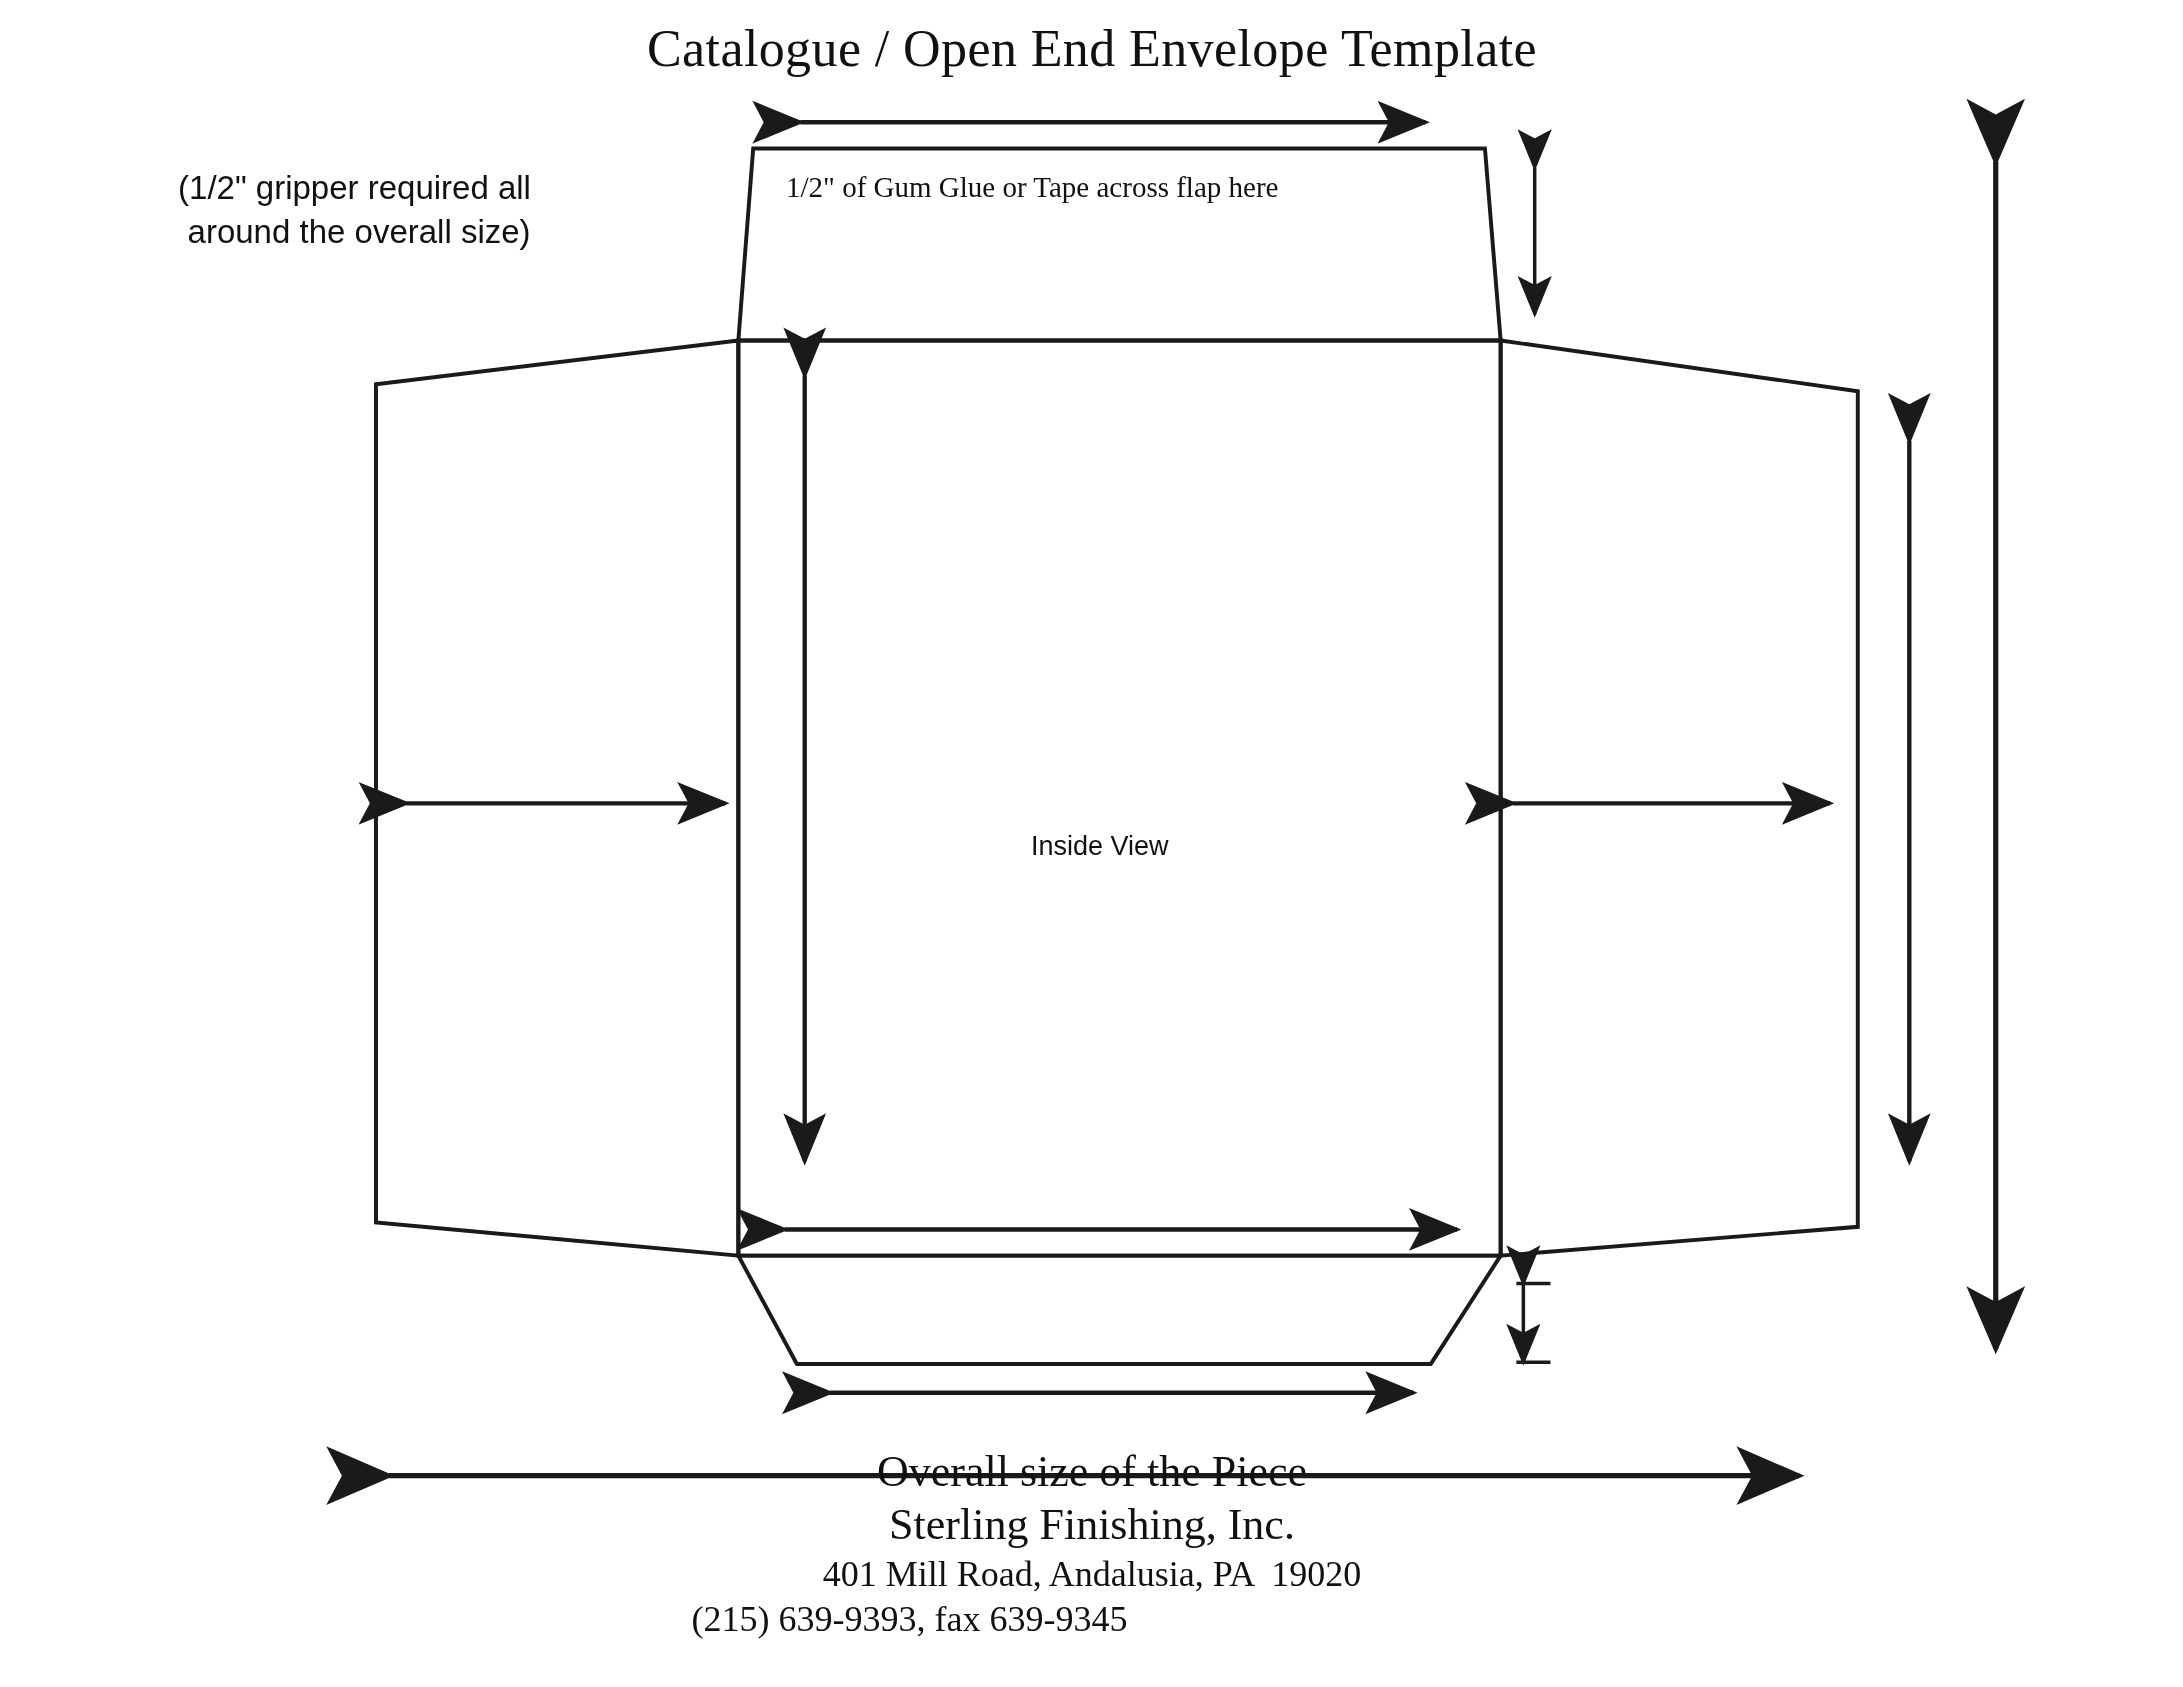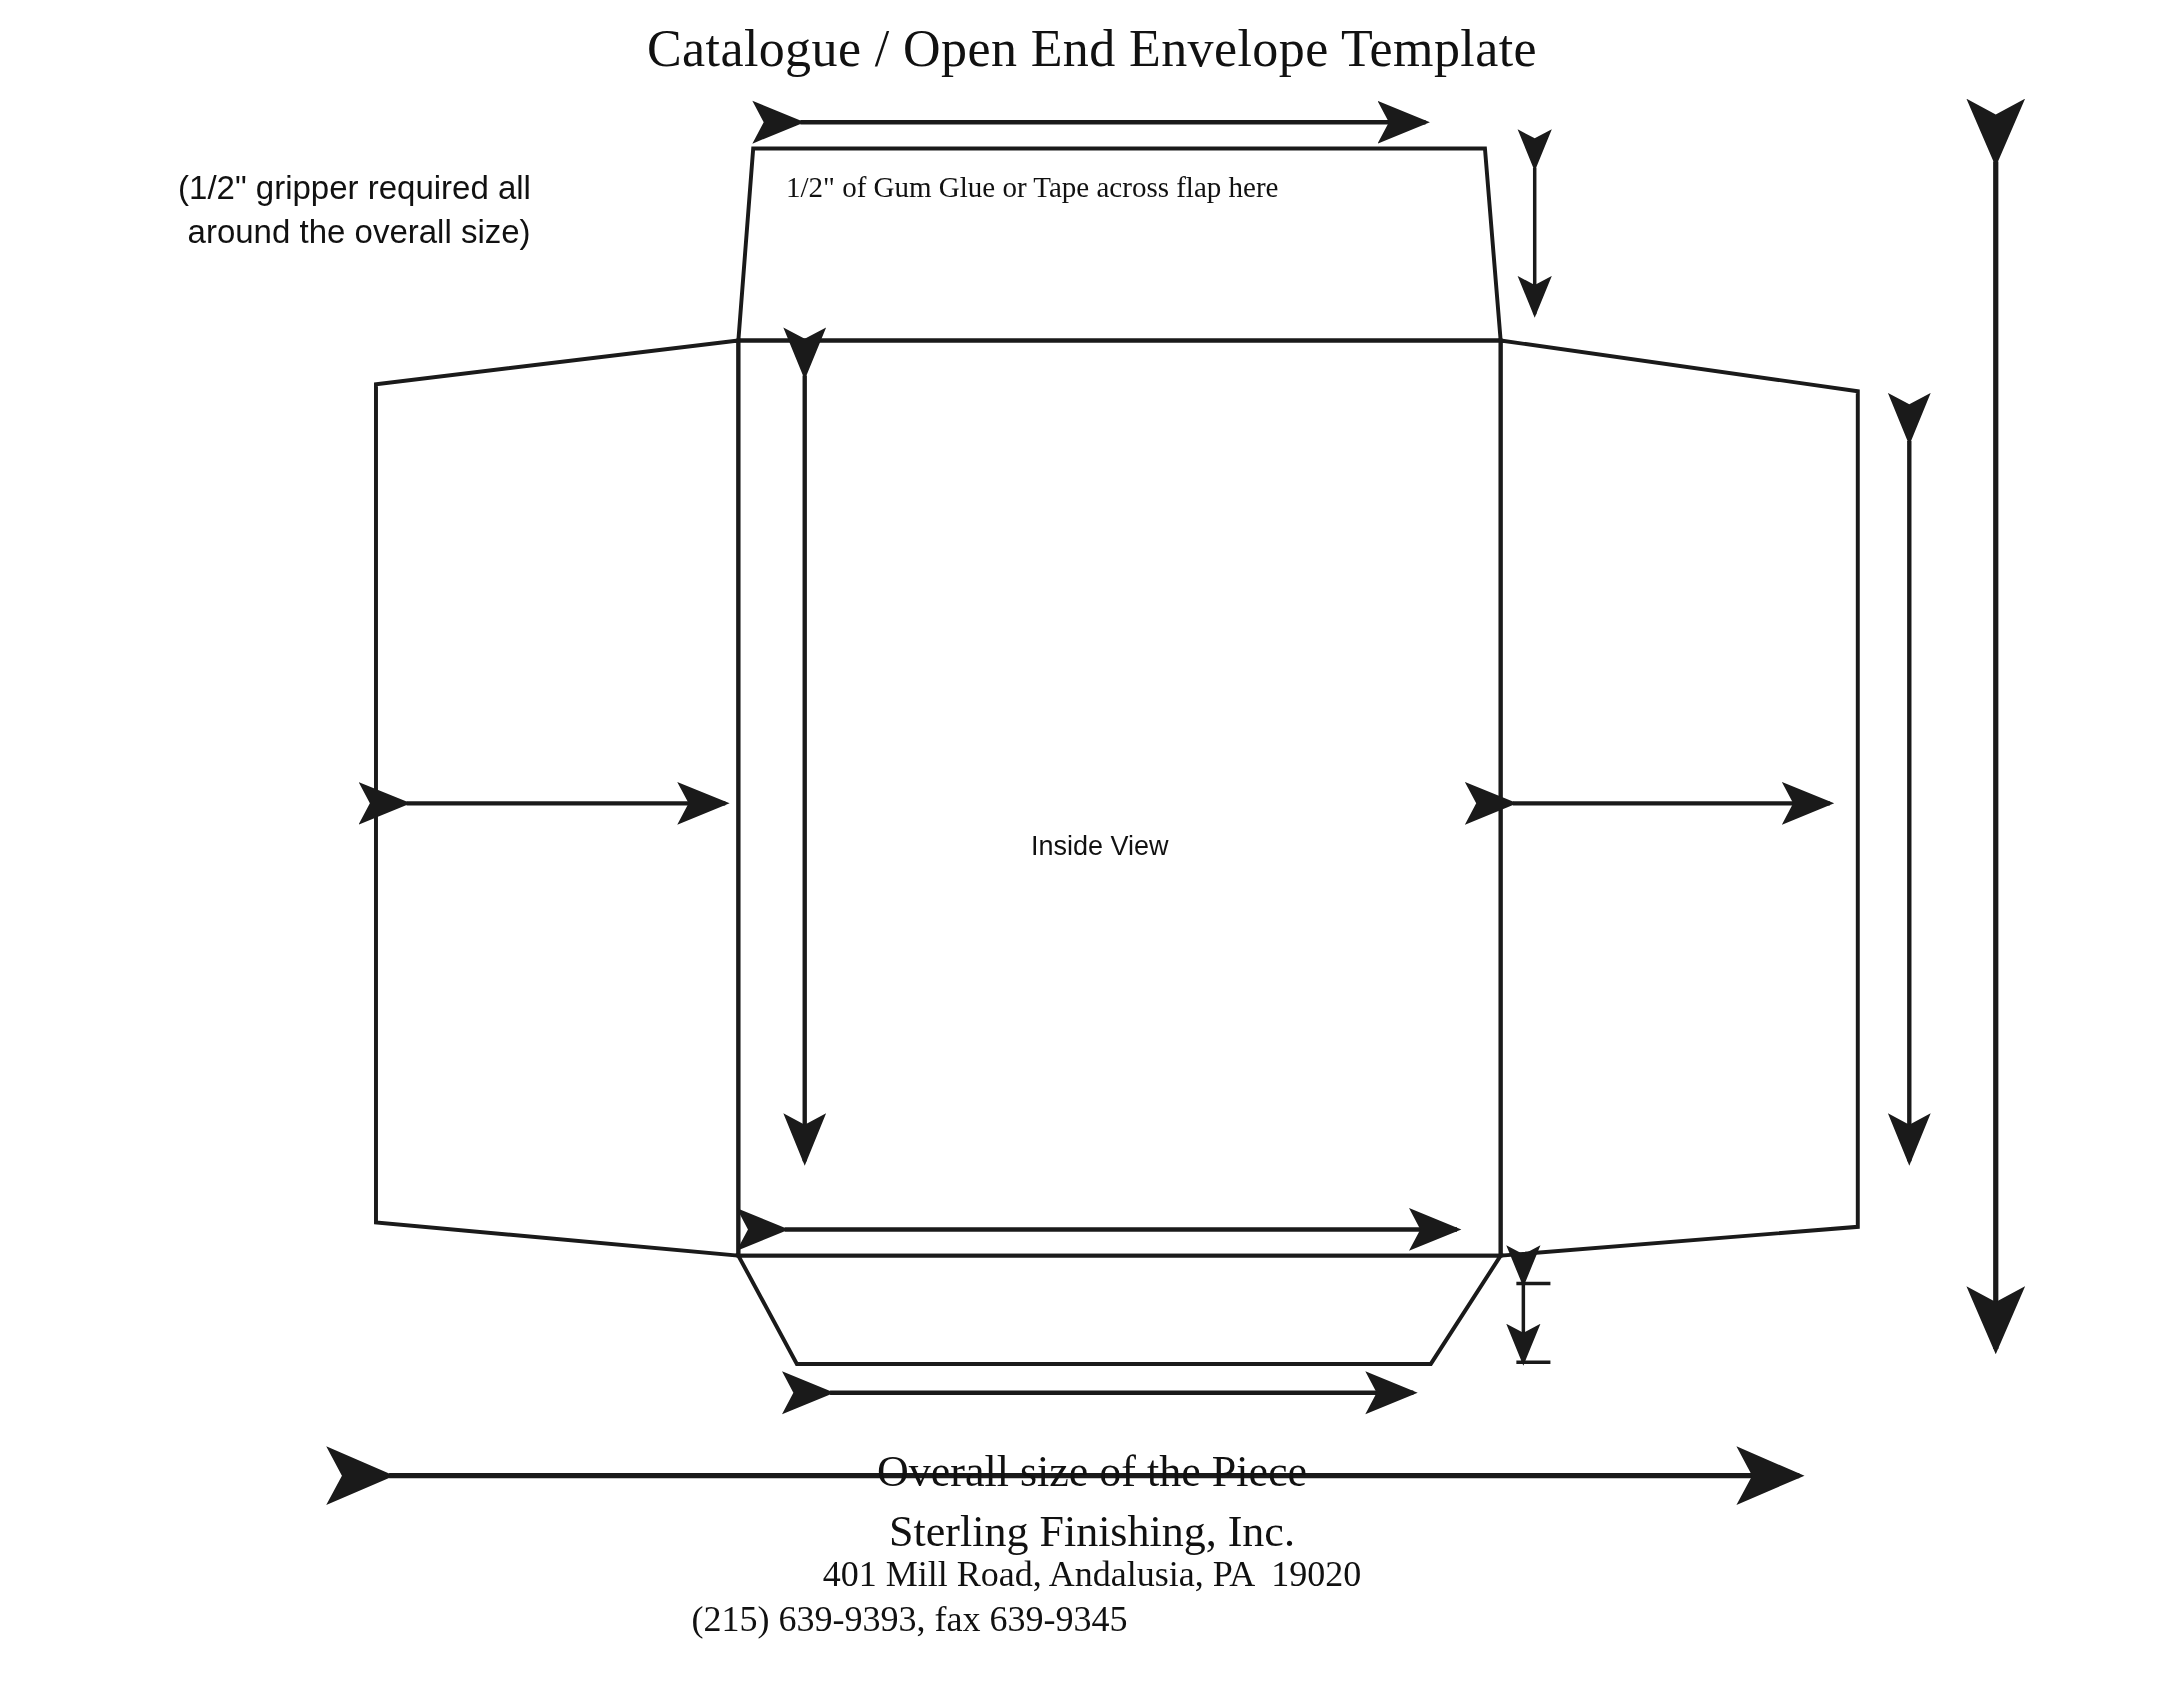--- a/index.html
+++ b/index.html
@@ -64,21 +64,20 @@
     width: 2184px;
     text-align: center;
     font-size: 44px;
   }
   #company {
     left: 0;
     top: 1499px;
     width: 2184px;
     text-align: center;
     font-size: 44px;
-    margin-top: 7px;
   }
   #address {
     left: 0;
     top: 1553px;
     width: 2184px;
     text-align: center;
     font-size: 36px;
   }
   #phone {
     left: 0;

